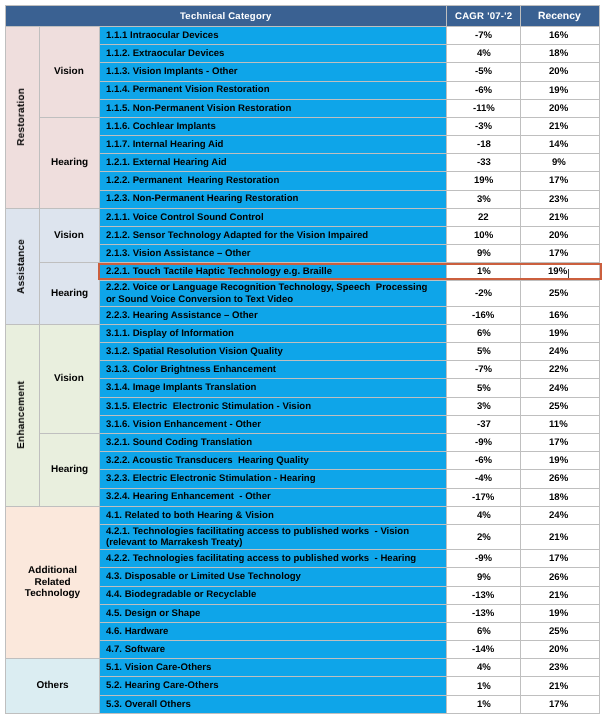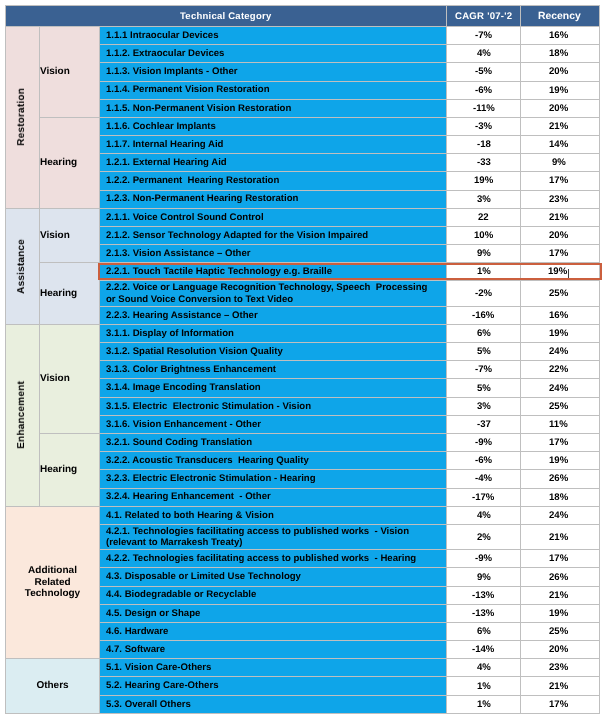--- a/index.html
+++ b/index.html
@@ -17,21 +17,21 @@
              vertical-align:middle;font-weight:bold;}
   th.hdr{background:#3a6192;color:#fff;font-size:10px;text-align:center;
          height:20px;border-color:#a8b0bb;}
   th.h1{font-size:9.5px;letter-spacing:.25px;}
   th.h2{font-size:9.6px;letter-spacing:.25px;}
   th.h3{font-size:10.4px;}
   table.grid td.sec{text-align:center;font-size:10px;line-height:12px;}
   td.sec .rot{display:block;writing-mode:vertical-rl;transform:rotate(180deg);
               margin:0 auto;letter-spacing:.2px;}
   td.sec .sline{display:block;line-height:11.5px;}
-  table.grid td.grp{text-align:left;font-size:10px;margin-top:8px;}
+  table.grid td.grp{text-align:center;font-size:10px;margin-top:8px;}
   table.grid td.cat{font-size:9.6px;padding:0 0 0 5.5px;line-height:11.4px;background:#0ea5e9;white-space:pre;}
   td.cat .cline{display:block;white-space:pre;}
   table.grid td.num{text-align:center;font-size:9.6px;background:#fff;}
   table.grid td.rec{padding-right:2.5px;margin-top:24px;}
   tr.row{height:18.18px;}
   tr.row2{height:25.4px;}
   .caret{display:inline-block;width:0;border-left:1px solid #3f3f3f;height:8.5px;
          vertical-align:-4px;margin-left:0.5px;}
   #selbox{position:absolute;left:98px;top:262.6px;width:504.4px;height:17.8px;
           border:2px solid #cb5f3e;box-sizing:border-box;pointer-events:none;}
@@ -159,21 +159,21 @@
 <td class="cat"><span class="tx">3.1.2. Spatial Resolution Vision Quality</span></td>
 <td class="num"><span class="tx">5%</span></td>
 <td class="num rec"><span class="tx">24%</span></td>
 </tr>
 <tr class="row">
 <td class="cat"><span class="tx">3.1.3. Color Brightness Enhancement</span></td>
 <td class="num"><span class="tx">-7%</span></td>
 <td class="num rec"><span class="tx">22%</span></td>
 </tr>
 <tr class="row">
-<td class="cat"><span class="tx">3.1.4. Image Encoding Translation</span></td>
+<td class="cat"><span class="tx">3.1.4. Image Implants Translation</span></td>
 <td class="num"><span class="tx">5%</span></td>
 <td class="num rec"><span class="tx">24%</span></td>
 </tr>
 <tr class="row">
 <td class="cat"><span class="tx">3.1.5. Electric  Electronic Stimulation - Vision</span></td>
 <td class="num"><span class="tx">3%</span></td>
 <td class="num rec"><span class="tx">25%</span></td>
 </tr>
 <tr class="row">
 <td class="cat"><span class="tx">3.1.6. Vision Enhancement - Other</span></td>

